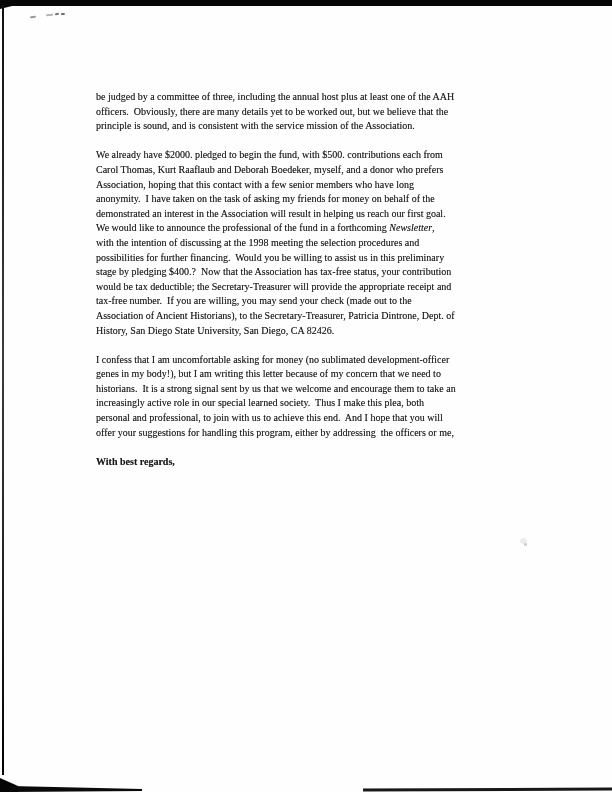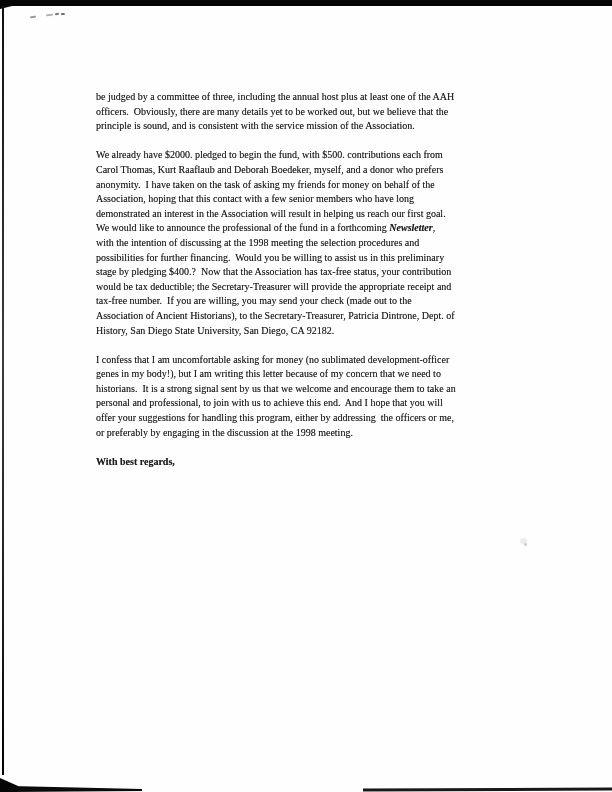--- a/index.html
+++ b/index.html
@@ -81,21 +81,21 @@
     width: 452px;
     color: #1b1b1b;
     font-size: 10px;
     line-height: 14.6px;
     text-shadow: 0 0 0.45px rgba(20,20,20,0.5);
     margin-top: 20px;
   }
   .paragraph { margin: 0 0 14.6px 0; }
   .paragraph:last-child { margin-bottom: 0; font-weight: bold; }
   .line { white-space: pre; }
-  .line .ital { font-style: italic; font-weight: bold; }
+  .line .ital { font-style: italic; }
 </style>
 </head>
 <body>
 
 <div class="page">
 
   <div class="scan-top-bar"></div>
   <div class="scan-top-bar-left"></div>
   <div class="scan-left-strip"></div>
   <div class="scan-bottom-left-wedge"></div>
@@ -112,38 +112,38 @@
 
   <div class="letter-body">
       <div class="paragraph">
         <div class="line">be judged by a committee of three, including the annual host plus at least one of the AAH</div>
         <div class="line">officers.  Obviously, there are many details yet to be worked out, but we believe that the</div>
         <div class="line">principle is sound, and is consistent with the service mission of the Association.</div>
       </div>
       <div class="paragraph">
         <div class="line">We already have $2000. pledged to begin the fund, with $500. contributions each from</div>
         <div class="line">Carol Thomas, Kurt Raaflaub and Deborah Boedeker, myself, and a donor who prefers</div>
+        <div class="line">Association, hoping that this contact with a few senior members who have long</div>
         <div class="line">anonymity.  I have taken on the task of asking my friends for money on behalf of the</div>
-        <div class="line">Association, hoping that this contact with a few senior members who have long</div>
         <div class="line">demonstrated an interest in the Association will result in helping us reach our first goal.</div>
         <div class="line"><span>We would like to announce the professional of the fund in a forthcoming </span><span class="ital">Newsletter</span><span>,</span></div>
         <div class="line">with the intention of discussing at the 1998 meeting the selection procedures and</div>
         <div class="line">possibilities for further financing.  Would you be willing to assist us in this preliminary</div>
         <div class="line">stage by pledging $400.?  Now that the Association has tax-free status, your contribution</div>
         <div class="line">would be tax deductible; the Secretary-Treasurer will provide the appropriate receipt and</div>
         <div class="line">tax-free number.  If you are willing, you may send your check (made out to the</div>
         <div class="line">Association of Ancient Historians), to the Secretary-Treasurer, Patricia Dintrone, Dept. of</div>
-        <div class="line">History, San Diego State University, San Diego, CA 92182.</div>
+        <div class="line">History, San Diego State University, San Diego, CA 82426.</div>
       </div>
       <div class="paragraph">
         <div class="line">I confess that I am uncomfortable asking for money (no sublimated development-officer</div>
         <div class="line">genes in my body!), but I am writing this letter because of my concern that we need to</div>
         <div class="line">historians.  It is a strong signal sent by us that we welcome and encourage them to take an</div>
+        <div class="line">increasingly active role in our special learned society.  Thus I make this plea, both</div>
         <div class="line">personal and professional, to join with us to achieve this end.  And I hope that you will</div>
         <div class="line">offer your suggestions for handling this program, either by addressing  the officers or me,</div>
-        <div class="line">or preferably by engaging in the discussion at the 1998 meeting.</div>
       </div>
       <div class="paragraph">
         <div class="line">With best regards,</div>
       </div>
     </div>
 
 </div>
 
 </body></html>

